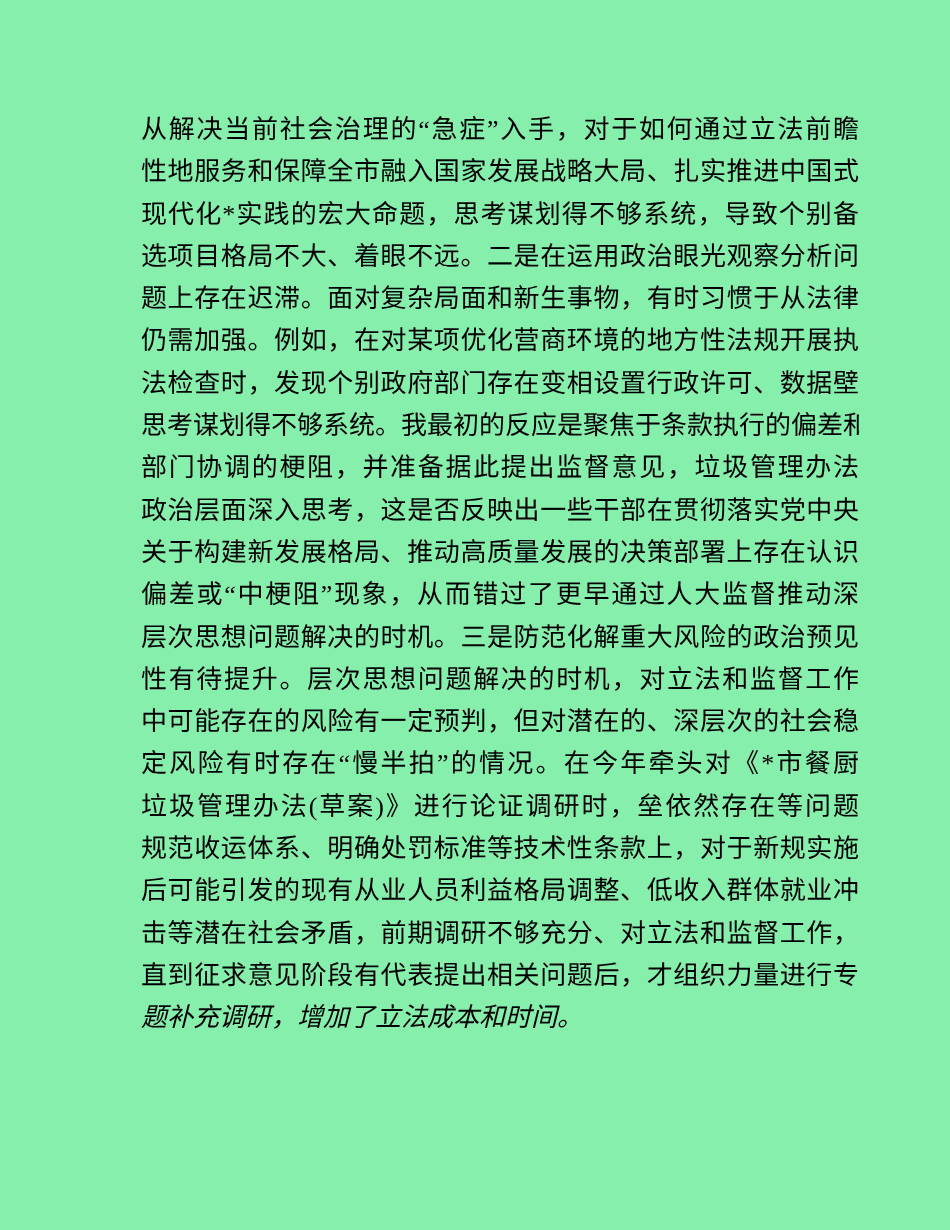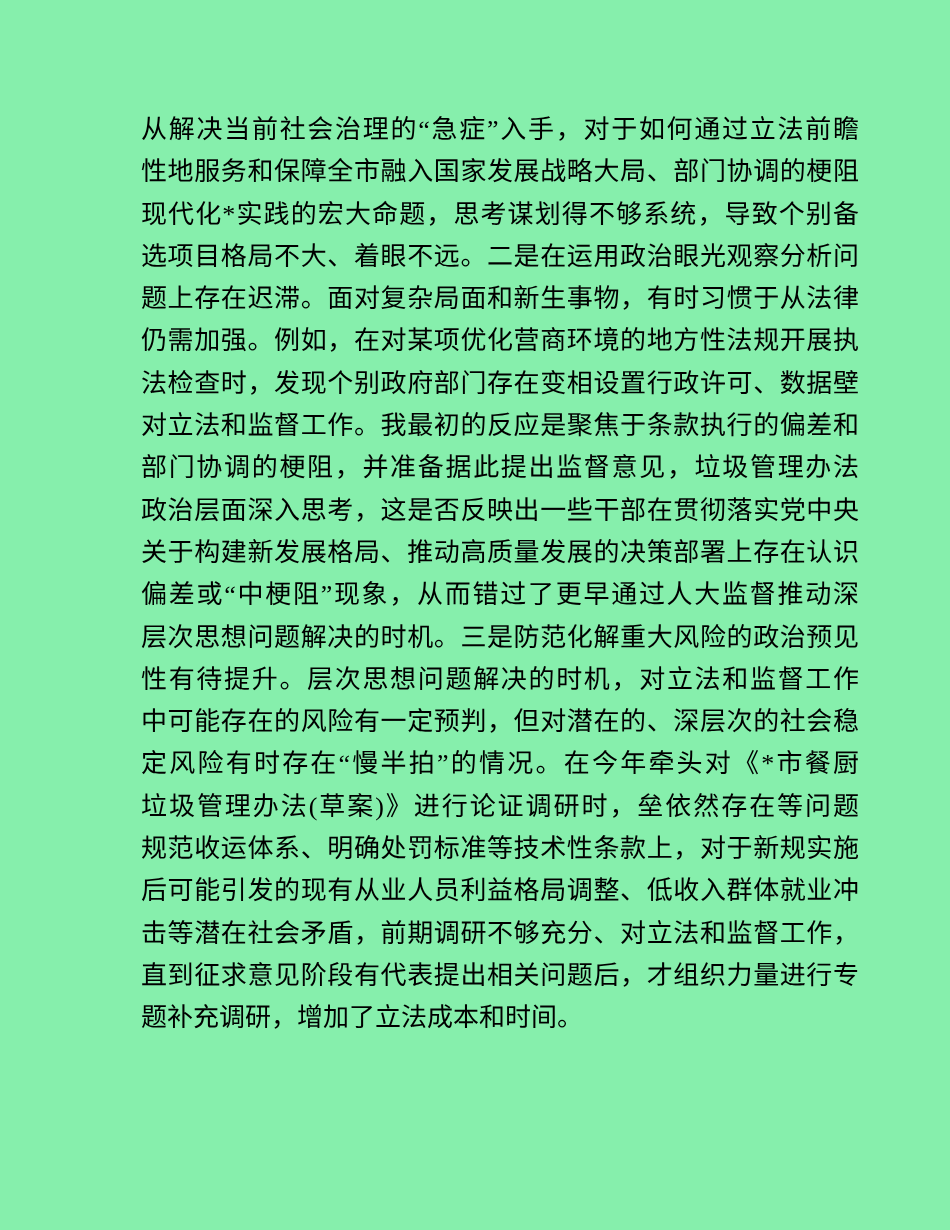--- a/index.html
+++ b/index.html
@@ -35,35 +35,36 @@
   .text-line {
     text-align: justify;
     
     text-align-last: justify;
     white-space: nowrap;
     overflow: hidden;
     height: 42.3px;
   }
   .text-line.last-line {
     text-align-last: left;
+    font-style: italic;
   }
 </style>
 </head>
 <body>
 
 <div class="page">
   <div class="body-text">
       <div class="text-line">从解决当前社会治理的“急症”入手，对于如何通过立法前瞻</div>
-      <div class="text-line">性地服务和保障全市融入国家发展战略大局、部门协调的梗阻</div>
+      <div class="text-line">性地服务和保障全市融入国家发展战略大局、扎实推进中国式</div>
       <div class="text-line">现代化*实践的宏大命题，思考谋划得不够系统，导致个别备</div>
       <div class="text-line">选项目格局不大、着眼不远。二是在运用政治眼光观察分析问</div>
       <div class="text-line">题上存在迟滞。面对复杂局面和新生事物，有时习惯于从法律</div>
       <div class="text-line">仍需加强。例如，在对某项优化营商环境的地方性法规开展执</div>
       <div class="text-line">法检查时，发现个别政府部门存在变相设置行政许可、数据壁</div>
-      <div class="text-line">对立法和监督工作。我最初的反应是聚焦于条款执行的偏差和</div>
+      <div class="text-line">思考谋划得不够系统。我最初的反应是聚焦于条款执行的偏差和</div>
       <div class="text-line">部门协调的梗阻，并准备据此提出监督意见，垃圾管理办法</div>
       <div class="text-line">政治层面深入思考，这是否反映出一些干部在贯彻落实党中央</div>
       <div class="text-line">关于构建新发展格局、推动高质量发展的决策部署上存在认识</div>
       <div class="text-line">偏差或“中梗阻”现象，从而错过了更早通过人大监督推动深</div>
       <div class="text-line">层次思想问题解决的时机。三是防范化解重大风险的政治预见</div>
       <div class="text-line">性有待提升。层次思想问题解决的时机，对立法和监督工作</div>
       <div class="text-line">中可能存在的风险有一定预判，但对潜在的、深层次的社会稳</div>
       <div class="text-line">定风险有时存在“慢半拍”的情况。在今年牵头对《*市餐厨</div>
       <div class="text-line">垃圾管理办法(草案)》进行论证调研时，垒依然存在等问题</div>
       <div class="text-line">规范收运体系、明确处罚标准等技术性条款上，对于新规实施</div>

